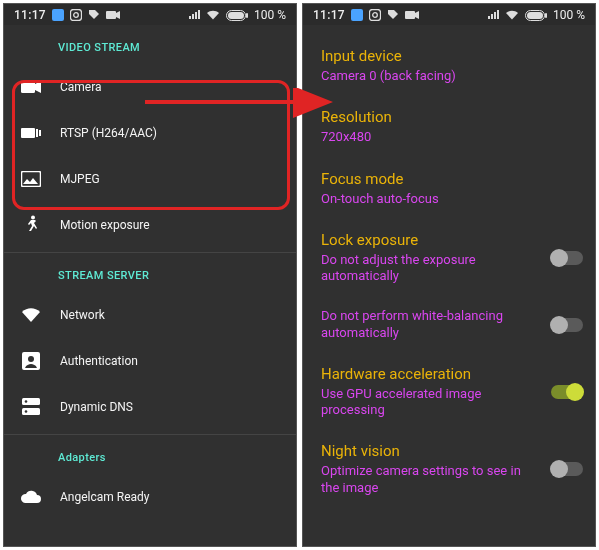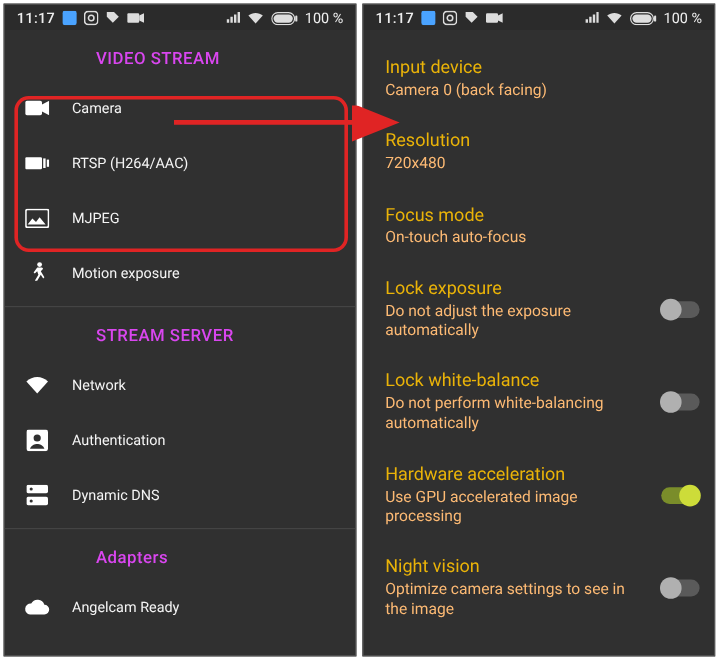--- a/index.html
+++ b/index.html
@@ -27,24 +27,24 @@
     align-items: center;
     padding: 4px 10px 3px 10px;
     font-size: 12px;
     color: #eee;
     background: #2b2b2b;
   }
   .sb-left, .sb-right { display: flex; align-items: center; gap: 6px; }
   .sb-right svg { display: block; }
   .sb-time { font-weight: 500; letter-spacing: 0.3px; }
   .section-title {
-    color: #d946ef;
-    font-size: 14px;
+    color: #5eead4;
+    font-size: 11px;
     letter-spacing: 0.4px;
-    padding: 16px 16px 10px 76px;
+    padding: 16px 16px 10px 54px;
     font-weight: 500;
   }
   .section-title.tight { padding-top: 12px; }
   .list-item {
     display: flex;
     align-items: center;
     padding: 12px 14px 12px 16px;
     gap: 18px;
     min-height: 46px;
   }
@@ -81,21 +81,21 @@
     padding: 12px 60px 12px 18px;
     position: relative;
   }
   .setting .title {
     font-size: 15px;
     color: #eab308;
     margin-bottom: 3px;
   }
   .setting .sub {
     font-size: 13px;
-    color: #fdba74;
+    color: #d946ef;
     line-height: 1.25;
   }
   .toggle {
     position: absolute;
     right: 12px;
     top: 50%;
     transform: translateY(-50%);
     width: 32px;
     height: 14px;
     background: #5a5a5a;
@@ -299,21 +299,20 @@
       <div class="sub">On-touch auto-focus</div>
     </div>
 
     <div class="setting">
       <div class="title">Lock exposure</div>
       <div class="sub">Do not adjust the exposure automatically</div>
       <div class="toggle"></div>
     </div>
 
     <div class="setting">
-      <div class="title">Lock white-balance</div>
       <div class="sub">Do not perform white-balancing automatically</div>
       <div class="toggle"></div>
     </div>
 
     <div class="setting">
       <div class="title">Hardware acceleration</div>
       <div class="sub">Use GPU accelerated image processing</div>
       <div class="toggle on"></div>
     </div>
 

